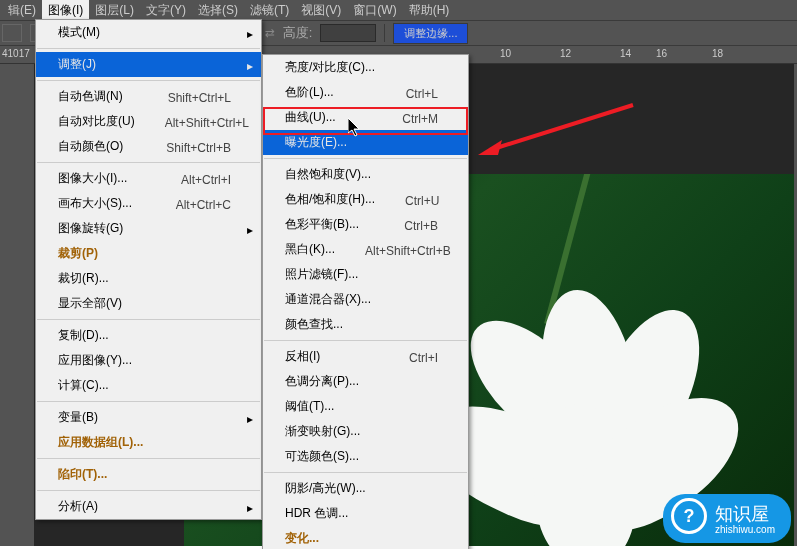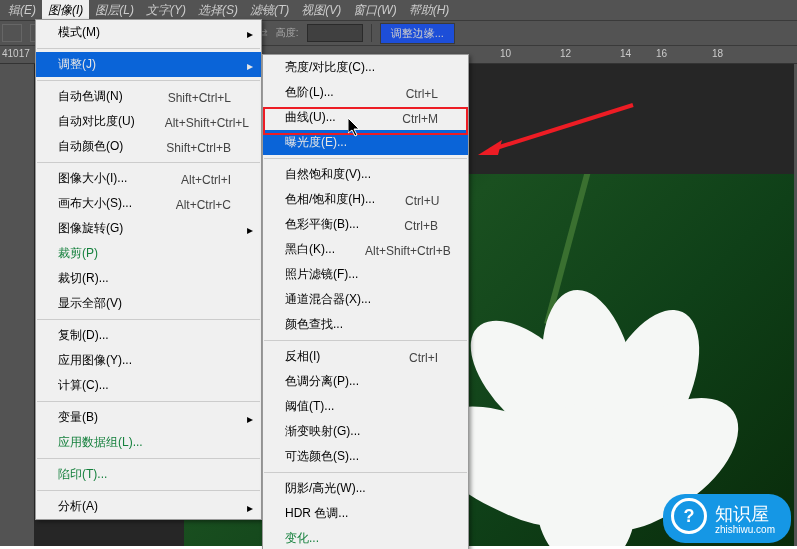--- a/index.html
+++ b/index.html
@@ -1,18 +1,18 @@
 <!DOCTYPE html>
 <html><head>
 <meta charset="utf-8">
 <style>
   *{margin:0;padding:0;box-sizing:border-box;}
   body{font-family:"Microsoft YaHei",sans-serif;font-size:12px;background:#535353;width:797px;height:549px;overflow:hidden;position:relative;}
   .menubar{background:#535353;height:20px;display:flex;align-items:center;padding-left:2px;color:#ccc;}
-  .menubar span{padding:2px 6px;cursor:default;font-style:italic;}
+  .menubar span{padding:2px 6px;cursor:default;}
   .menubar span.active{background:#f0f0f0;color:#000;}
   .toolbar{height:26px;background:#535353;border-top:1px solid #3a3a3a;border-bottom:1px solid #3a3a3a;display:flex;align-items:center;padding-left:2px;color:#ccc;gap:8px;}
   .tool-icon{width:20px;height:18px;border:1px solid #666;display:inline-block;}
   .tool-sep{width:1px;height:18px;background:#3a3a3a;}
   .sel{background:#404040;color:#ccc;border:1px solid #2a2a2a;padding:1px 14px 1px 4px;font-size:11px;}
   .ruler-h{height:18px;background:#535353;position:relative;color:#ccc;font-size:10px;border-bottom:1px solid #333;}
   .ruler-h span{position:absolute;top:2px;}
   .canvas{position:absolute;left:34px;top:64px;width:760px;height:485px;background:#262626;}
   .flower{position:absolute;left:150px;top:110px;width:610px;height:436px;background:linear-gradient(135deg,#0a3010 0%,#1a5020 30%,#0f4018 60%,#082808 100%);overflow:hidden;}
   .stem{position:absolute;background:#3a7030;transform-origin:bottom;}
@@ -21,33 +21,33 @@
   .petal{position:absolute;background:#f5f7f5;border-radius:50% 50% 40% 40%;}
   .p1{left:310px;top:130px;width:80px;height:160px;transform:rotate(-45deg);}
   .p2{left:360px;top:115px;width:90px;height:180px;transform:rotate(-10deg);}
   .p3{left:420px;top:130px;width:85px;height:170px;transform:rotate(25deg);}
   .p4{left:280px;top:200px;width:95px;height:180px;transform:rotate(-65deg);}
   .p5{left:350px;top:230px;width:100px;height:160px;transform:rotate(-5deg);}
   .p6{left:430px;top:200px;width:95px;height:175px;transform:rotate(55deg);}
   .menu{position:absolute;background:#f0f0f0;border:1px solid #999;box-shadow:2px 2px 4px rgba(0,0,0,.4);z-index:50;}
   .mi{display:flex;justify-content:space-between;align-items:flex-end;padding:4px 30px 4px 22px;color:#000;white-space:nowrap;}
   .mi.hl{background:#0a64d8;color:#e5e5e5;}
-  .mi.dis{color:#15803d;}
+  .mi.dis{color:#a16207;font-weight:bold;}
   .mi .sc{margin-left:30px;font-size:12px;color:#444;}
   .msep{height:1px;background:#ccc;margin:3px 1px;}
   .menu .arrow{position:absolute;right:8px;}
   .m1{left:35px;top:19px;width:227px;}
   .m2{left:262px;top:54px;width:207px;}
   .redbox{position:absolute;left:263px;top:107px;width:205px;height:28px;border:2px solid #ed1c24;z-index:60;pointer-events:none;}
   .cursor{position:absolute;left:348px;top:118px;z-index:70;pointer-events:none;}
   .red-arrow{position:absolute;left:478px;top:100px;width:160px;height:60px;z-index:40;pointer-events:none;}
   .badge{position:absolute;right:6px;bottom:6px;background:#1597e5;color:#fff;border-radius:22px;padding:8px 16px 8px 52px;font-size:18px;z-index:80;}
   .badge .q{position:absolute;left:8px;top:4px;width:36px;height:36px;border:3px solid #fff;border-radius:50%;display:flex;align-items:center;justify-content:center;font-weight:bold;}
   .badge .sub{font-size:10px;display:block;margin-top:-2px;}
-  .lbl{color:#aaa;font-size:10px;}
+  .lbl{color:#aaa;font-size:13px;}
   .inp{background:#404040;border:1px solid #2a2a2a;width:56px;height:18px;}
   .btn{background:#1d4ed8;border:1px solid #3a3a3a;color:#ccc;padding:2px 10px;font-size:11px;}
   .bw{position:absolute;left:0;bottom:0;width:100%;height:3px;background:#fff;}
 </style>
 </head>
 <body>
 
 <div class="menubar">
   <span>辑(E)</span>
   <span class="active">图像(I)</span>

